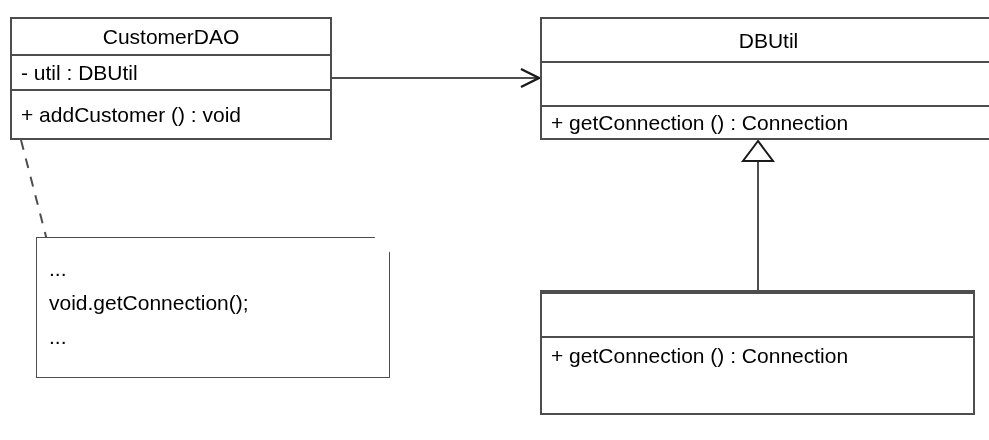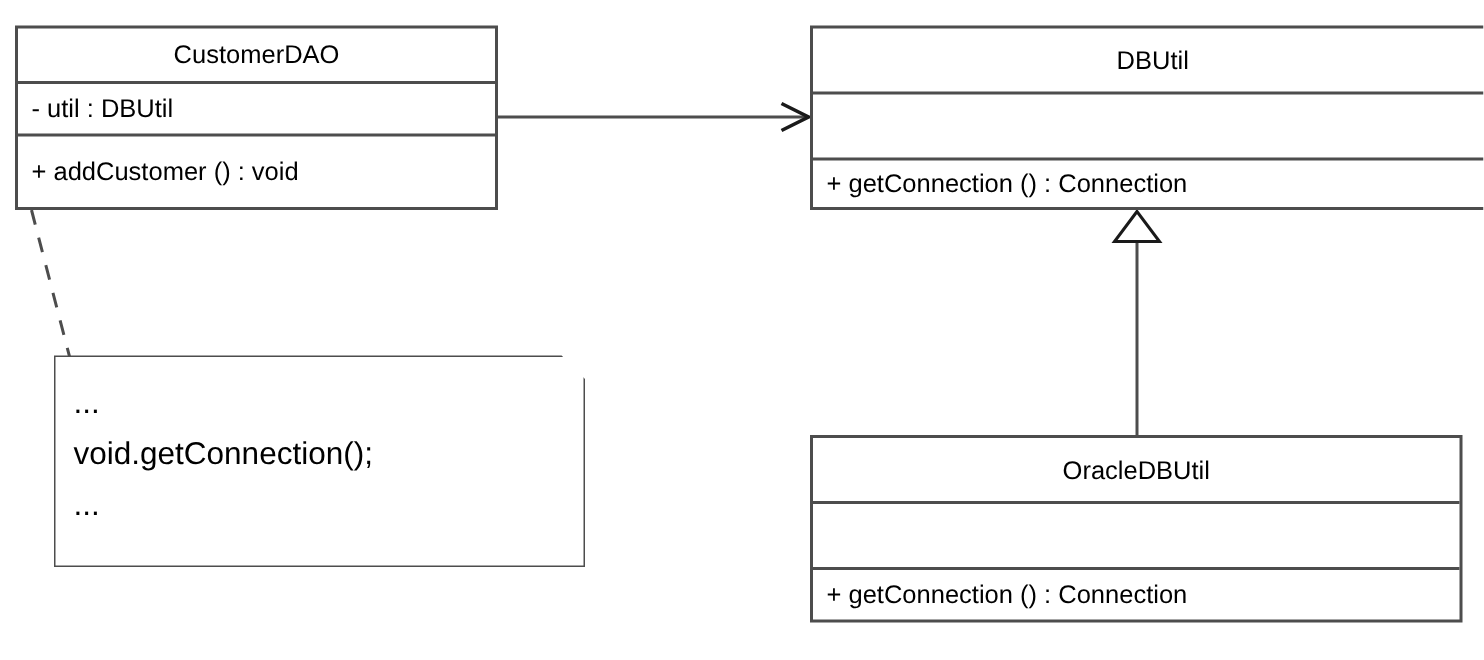--- a/index.html
+++ b/index.html
@@ -21,21 +21,21 @@
     border: 2px solid #4d4d4d;
     background: #ffffff;
     display: flex;
     flex-direction: column;
   }
   .compartment {
     box-sizing: border-box;
     display: flex;
     align-items: center;
     color: #000000;
-    font-size: 17px;
+    font-size: 21px;
     line-height: 1;
     white-space: nowrap;
     overflow: hidden;
   }
   .compartment.divided {
     border-top: 2px solid #4d4d4d;
   }
   .compartment.name-row {
     justify-content: center;
     text-align: center;
@@ -105,21 +105,20 @@
     <div class="compartment member-row divided" style="height:56px;">+ addCustomer () : void</div>
   </div>
 
   <div class="uml-class" id="db-util-box" style="left:540px; top:17px; width:457px; height:123px;">
     <div class="compartment name-row" style="height:43px;">DBUtil</div>
     <div class="compartment member-row divided" style="height:44px;"></div>
     <div class="compartment member-row divided" style="height:34px;">+ getConnection () : Connection</div>
   </div>
 
   <div class="uml-class" id="oracle-db-util-box" style="left:540px; top:290px; width:435px; height:125px;">
-    <div class="compartment name-row" style="height:43px;">OracleDBUtil</div>
     <div class="compartment member-row divided" style="height:44px;"></div>
     <div class="compartment member-row divided" style="height:36px;">+ getConnection () : Connection</div>
   </div>
 
   <div class="note" style="left:37px; top:238px; width:352px; height:139px;">
     <div class="note-text">
       <span class="note-line">...</span>
       <span class="note-line">void.getConnection();</span>
       <span class="note-line">...</span>
     </div>

